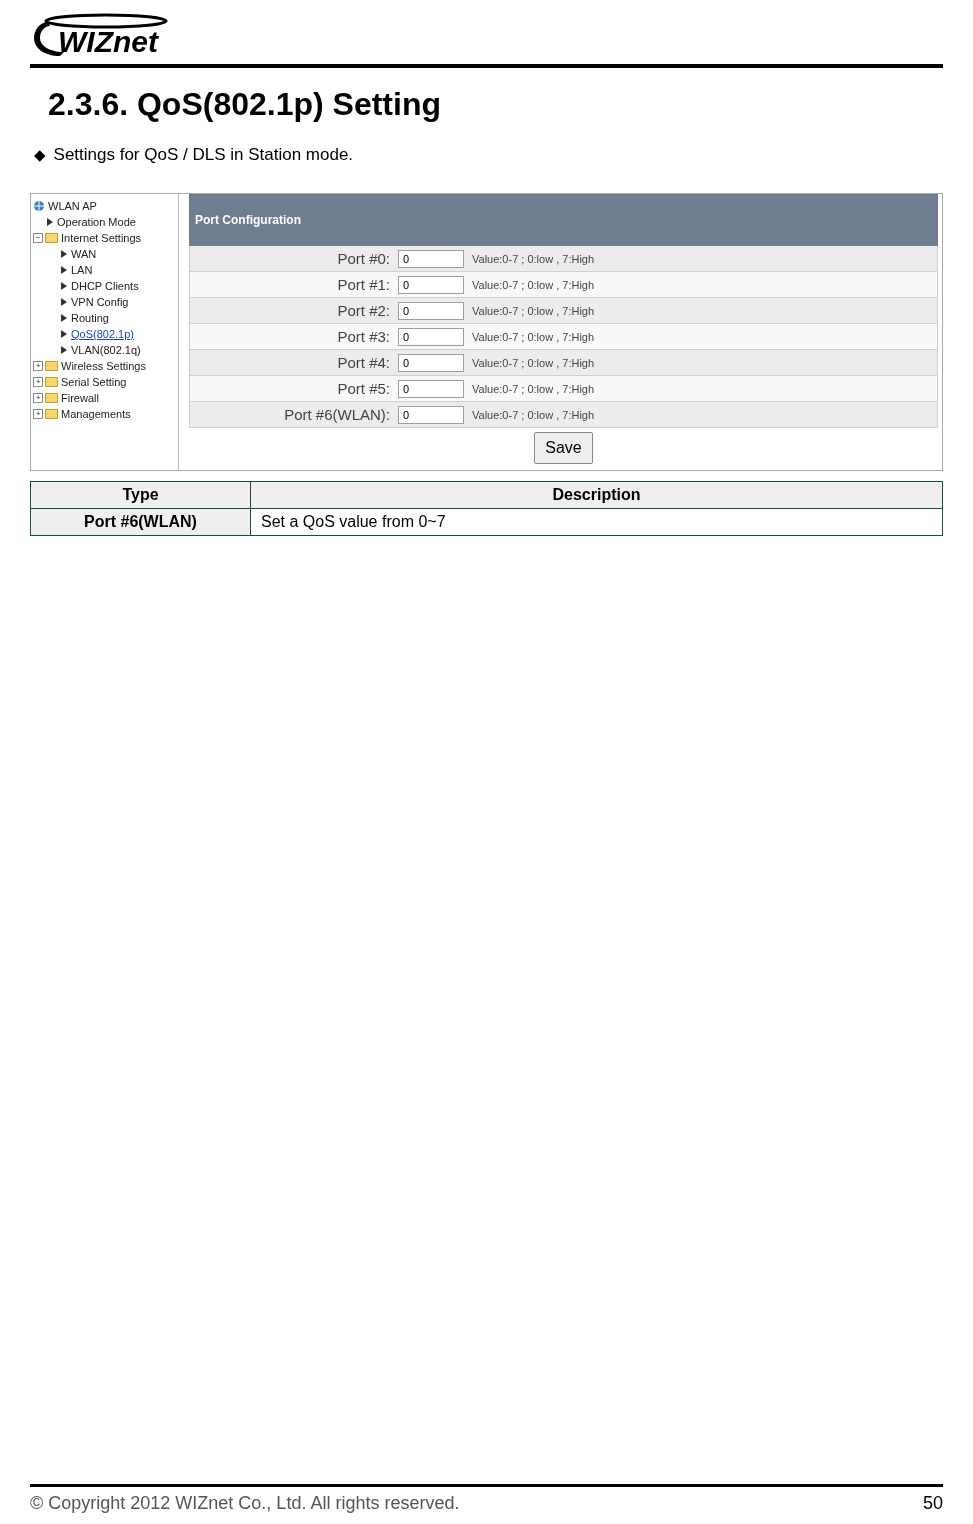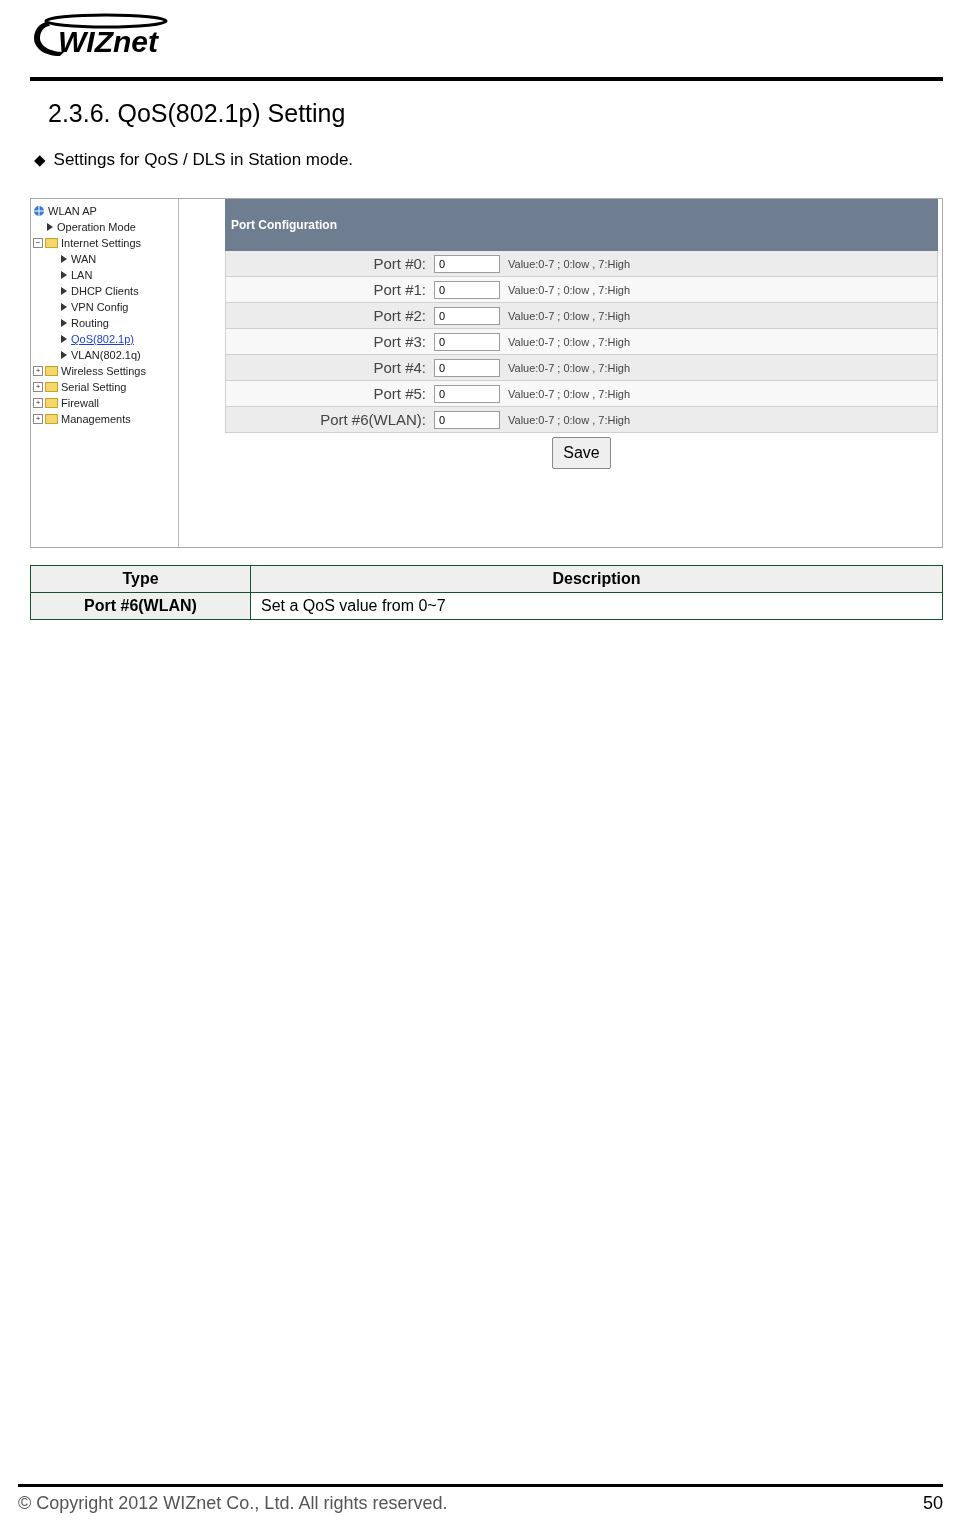--- a/index.html
+++ b/index.html
@@ -15,49 +15,48 @@
     width: 973px;
     min-height: 1524px;
     padding: 10px 30px 0 30px;
     position: relative;
   }
   
   .header-logo {
     display: flex;
     align-items: center;
     gap: 6px;
-    margin-bottom: 17px;
+    margin-bottom: 4px;
   }
   .header-logo svg { display: block; }
   .hr-thick { border: none; border-top: 4px solid #000; margin: 4px 0 18px 0; }
   .hr-footer { border: none; border-top: 3px solid #000; margin: 0 0 6px 0; }
   
   .section-heading {
-    font-size: 25px;
-    font-weight: normal;
+    font-size: 32px;
+    font-weight: bold;
     margin: 0 0 22px 18px;
   }
   .bullet-line {
     font-size: 17px;
     margin: 0 0 28px 4px;
   }
   .bullet-line::before {
     content: "◆";
     font-size: 15px;
     margin-right: 8px;
   }
   
   .shot {
     border: 1px solid #aaa;
     display: flex;
-    height: 350px;
-    margin-bottom: 17px;
-    font-size: 11px;
-    background: #fff;
-    gap: 36px;
+    height: 278px;
+    margin-bottom: 10px;
+    font-size: 11px;
+    background: #fff;
   }
   
   .tree {
     width: 148px;
     background: #fff;
     padding: 4px 2px 0 2px;
     border-right: 1px solid #b8b8b8;
     overflow: hidden;
   }
   .tree-row {
@@ -180,21 +179,21 @@
   }
   table.desc td.type-cell {
     background: #efefef;
     font-weight: bold;
     text-align: center;
     width: 220px;
   }
   
   .footer {
     position: absolute;
-    left: 18px; right: 30px;
+    left: 30px; right: 30px;
     bottom: 10px;
   }
   .footer-row {
     display: flex;
     justify-content: space-between;
     font-size: 18px;
     color: #555;
   }
   .footer-row .pg { color: #000; }
 </style>

